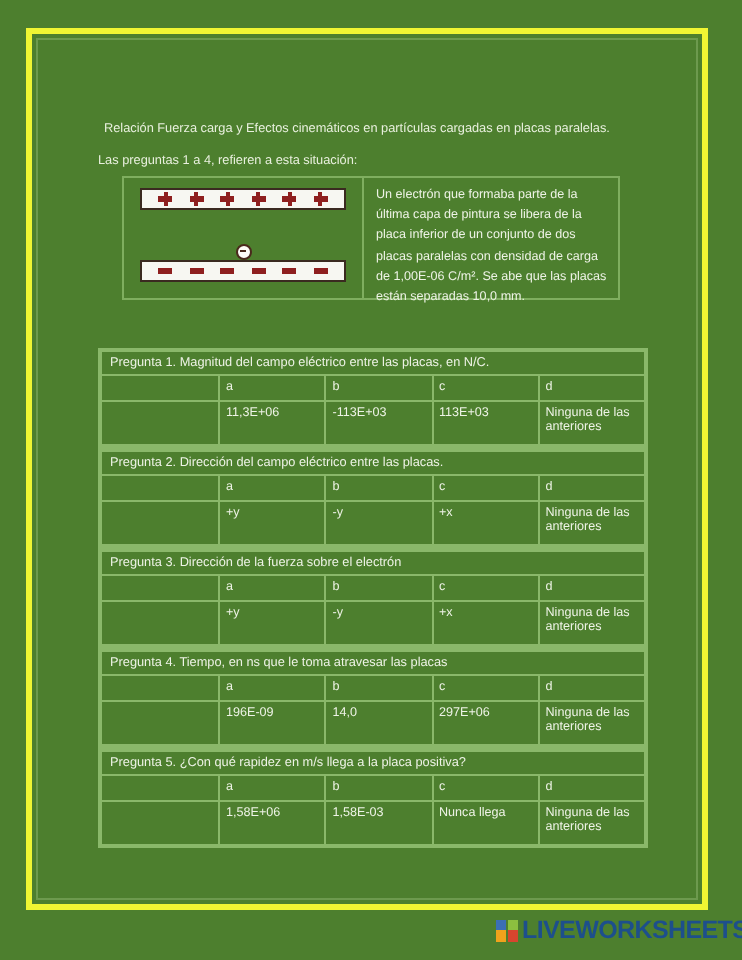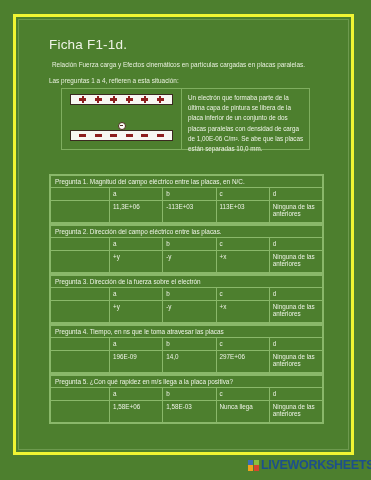--- a/index.html
+++ b/index.html
@@ -223,21 +223,20 @@
 </head>
 <body>
 
 <div class="page">
 
   <div class="frame"></div>
   <div class="frame-inner"></div>
 
   <div class="content">
 
-    <div class="title">Ficha F1-1d.</div>
     <div class="subtitle">Relación Fuerza carga y Efectos cinemáticos en partículas cargadas en placas paralelas.</div>
     <div class="instruction">Las preguntas 1 a 4, refieren a esta situación:</div>
 
     <div class="situation">
       <div class="diagram">
         <div class="plate plate-top">
           <span class="sign-plus"></span>
           <span class="sign-plus"></span>
           <span class="sign-plus"></span>
           <span class="sign-plus"></span>

